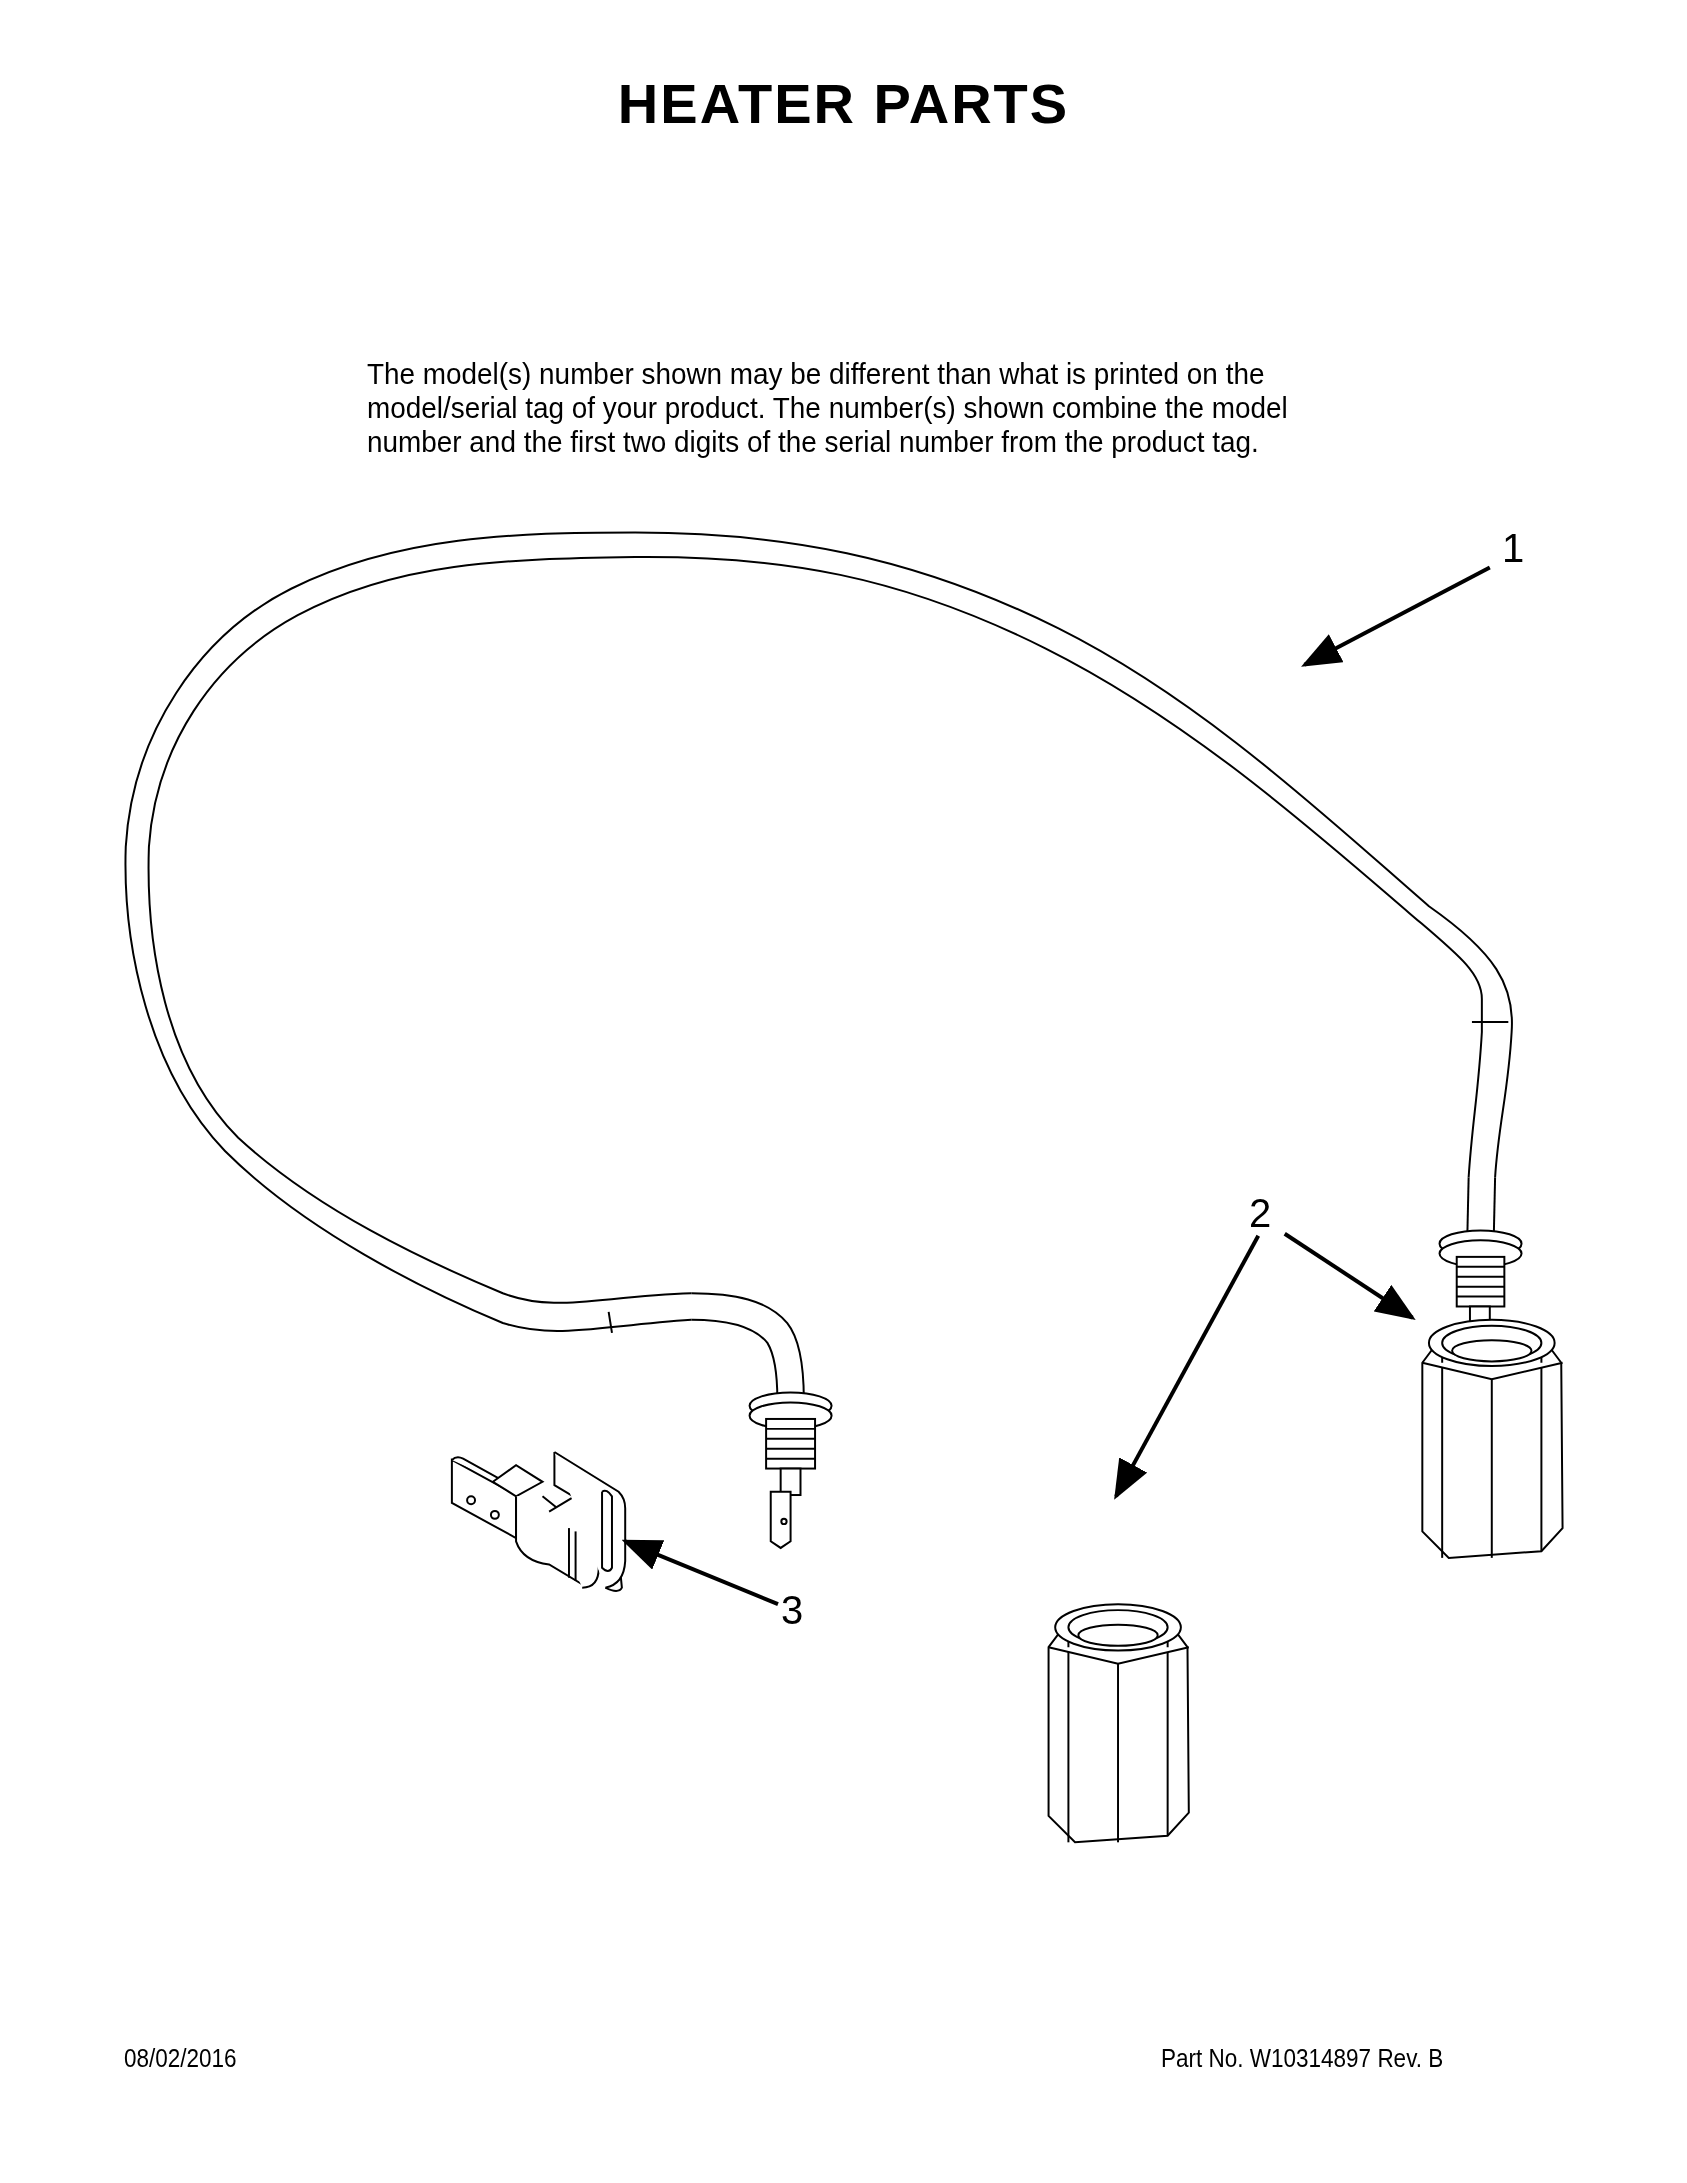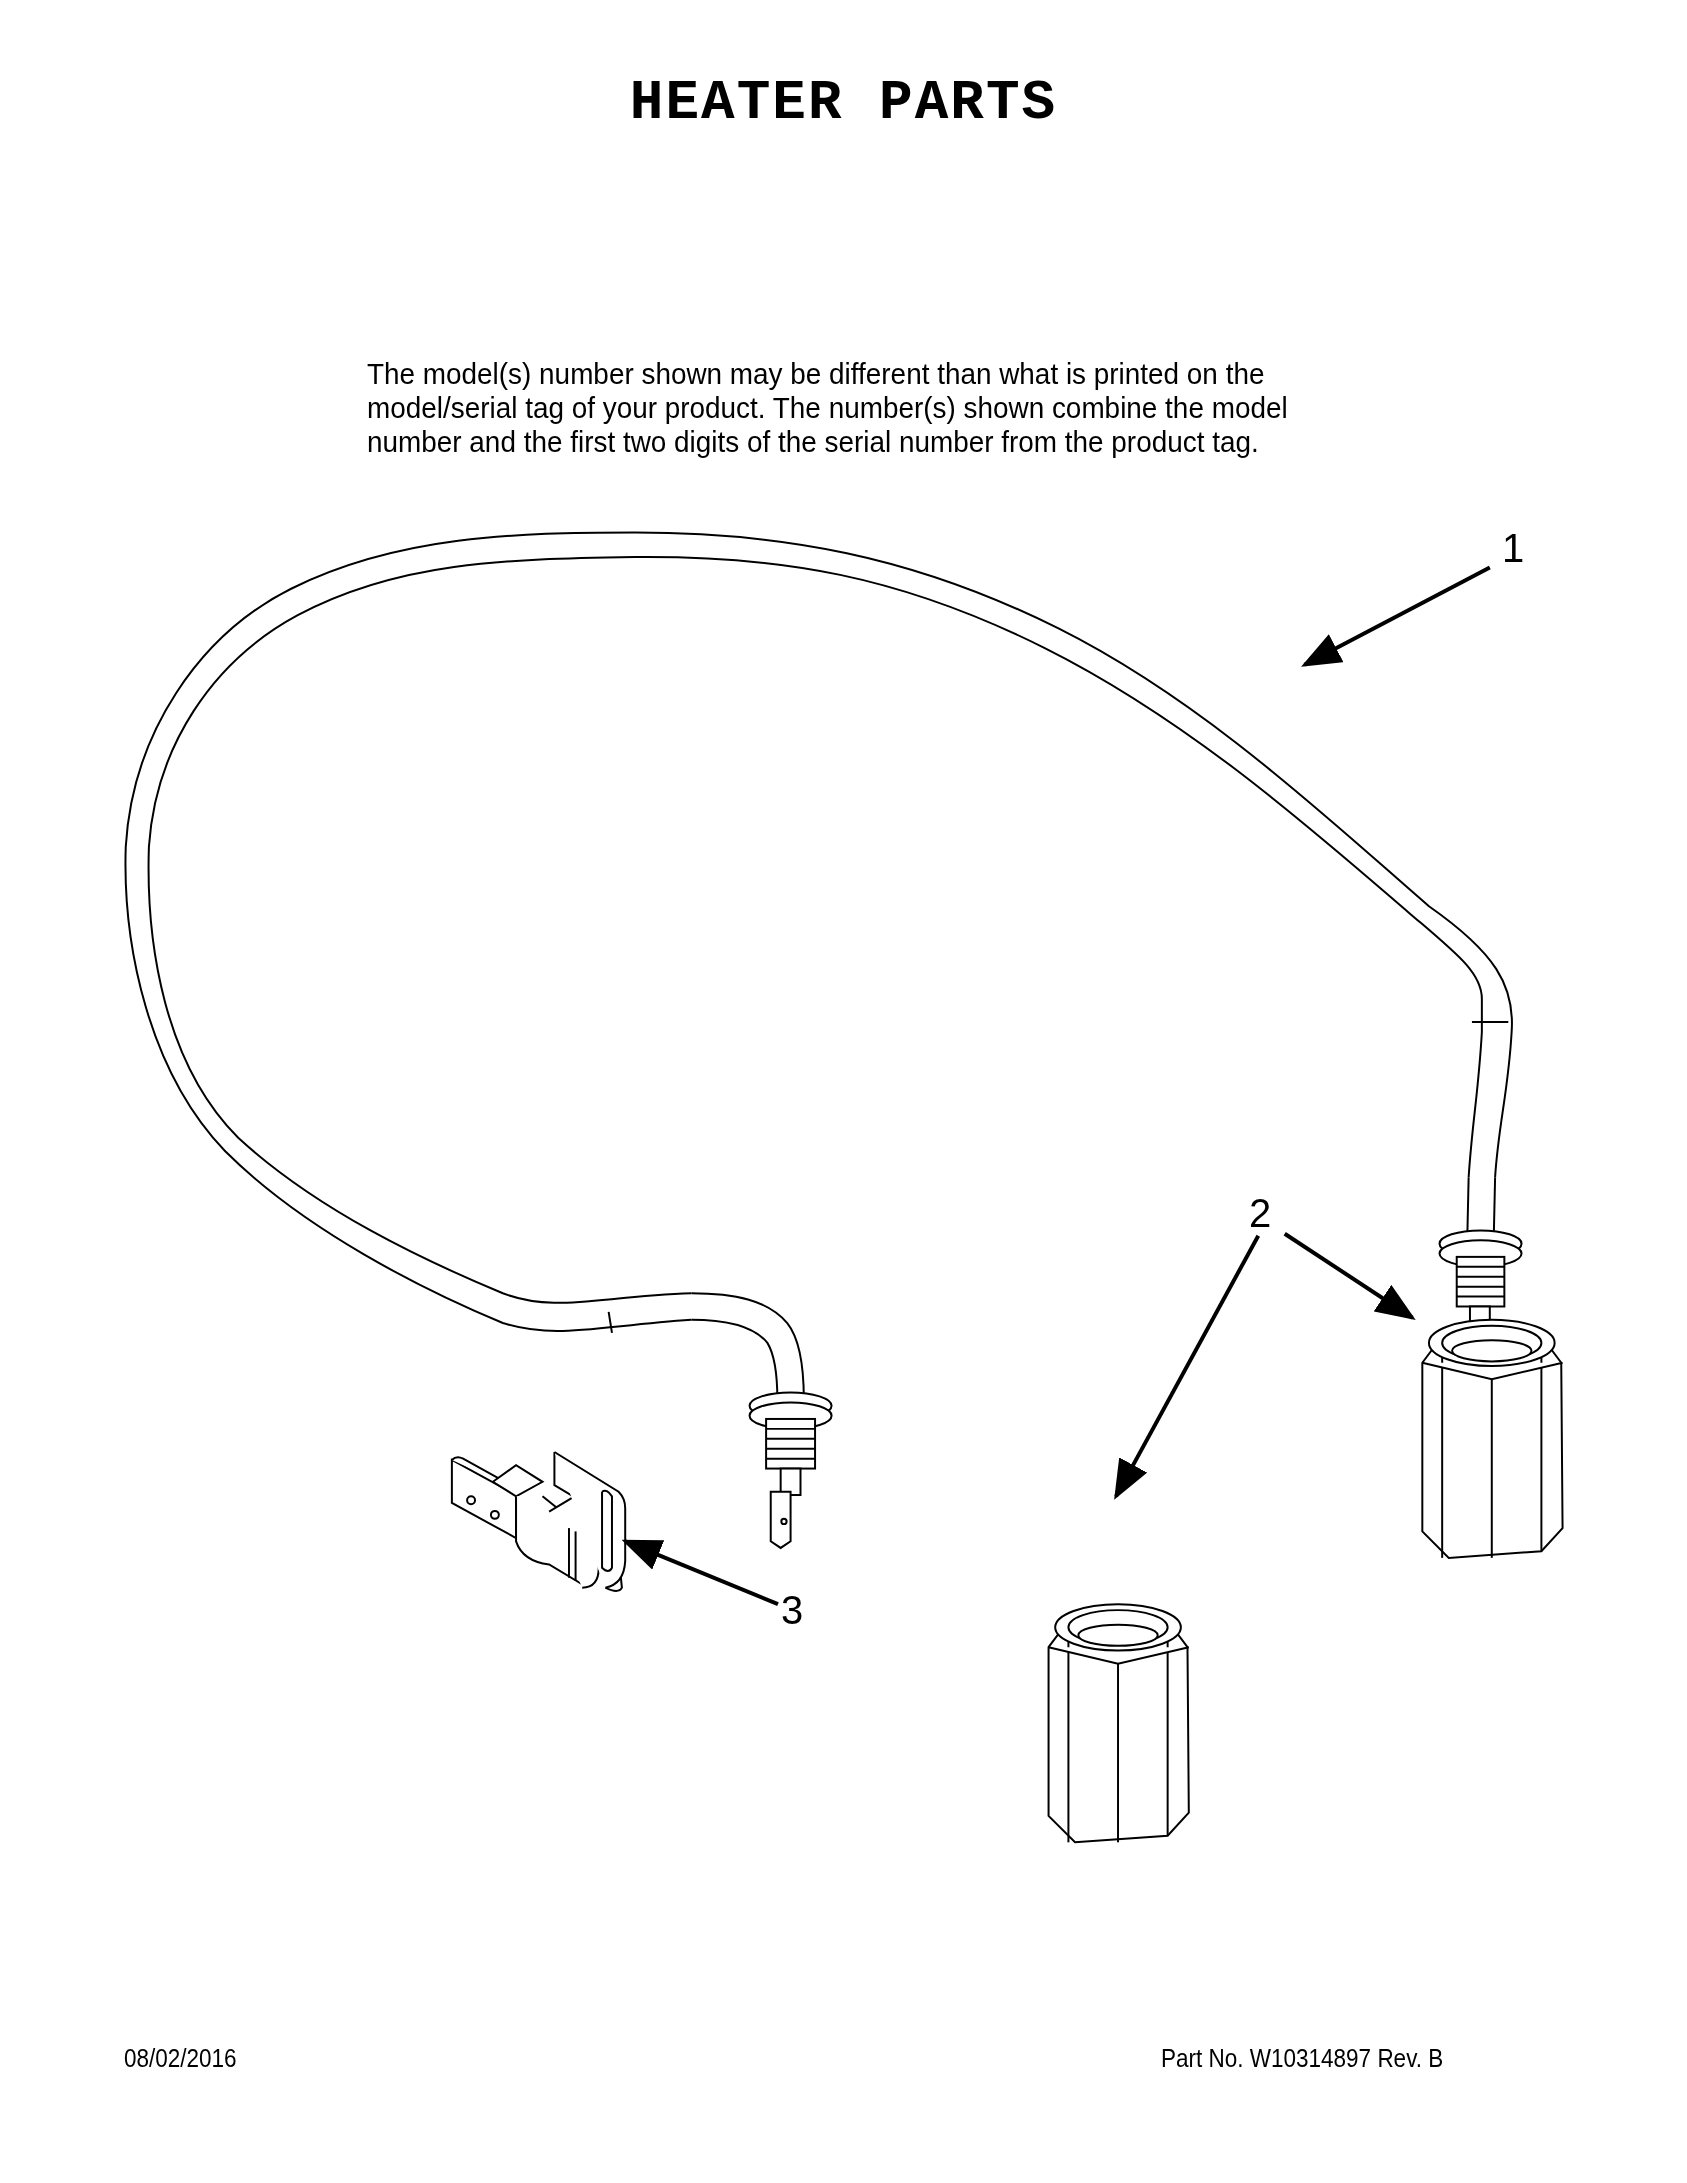--- a/index.html
+++ b/index.html
@@ -1,17 +1,17 @@
 <!DOCTYPE html>
 <html style="font-size:10.6px"><head>
 <meta charset="utf-8">
 <style>
   html, body { margin:0; padding:0; background:#ffffff; }
   body { width:1687px; height:2183px; position:relative; overflow:hidden; font-family:"Liberation Sans", sans-serif; color:#000; }
-  .title { position:absolute; left:0; width:1687px; top:71px; text-align:center; font-weight:bold; font-size:56px; letter-spacing:2px;font-family:Liberation Mono, monospace; }
+  .title { position:absolute; left:0; width:1687px; top:71px; text-align:center; font-weight:bold; font-size:56px; letter-spacing:2px; }
   .note { position:absolute; left:367px; top:357px; width:1059px; font-size:30px; line-height:34px; transform:scaleX(0.93); transform-origin:left top; }
   .note div { white-space:nowrap; }
   .callout { position:absolute; font-size:40px; font-weight:normal; }
   .footer { position:absolute; top:2044px; font-size:25px; transform:scaleX(0.9); transform-origin:left top; white-space:nowrap; }
   svg.diagram { position:absolute; left:0; top:0; }
 </style>
 </head>
 <body>
 
 <div class="title">HEATER PARTS</div>

